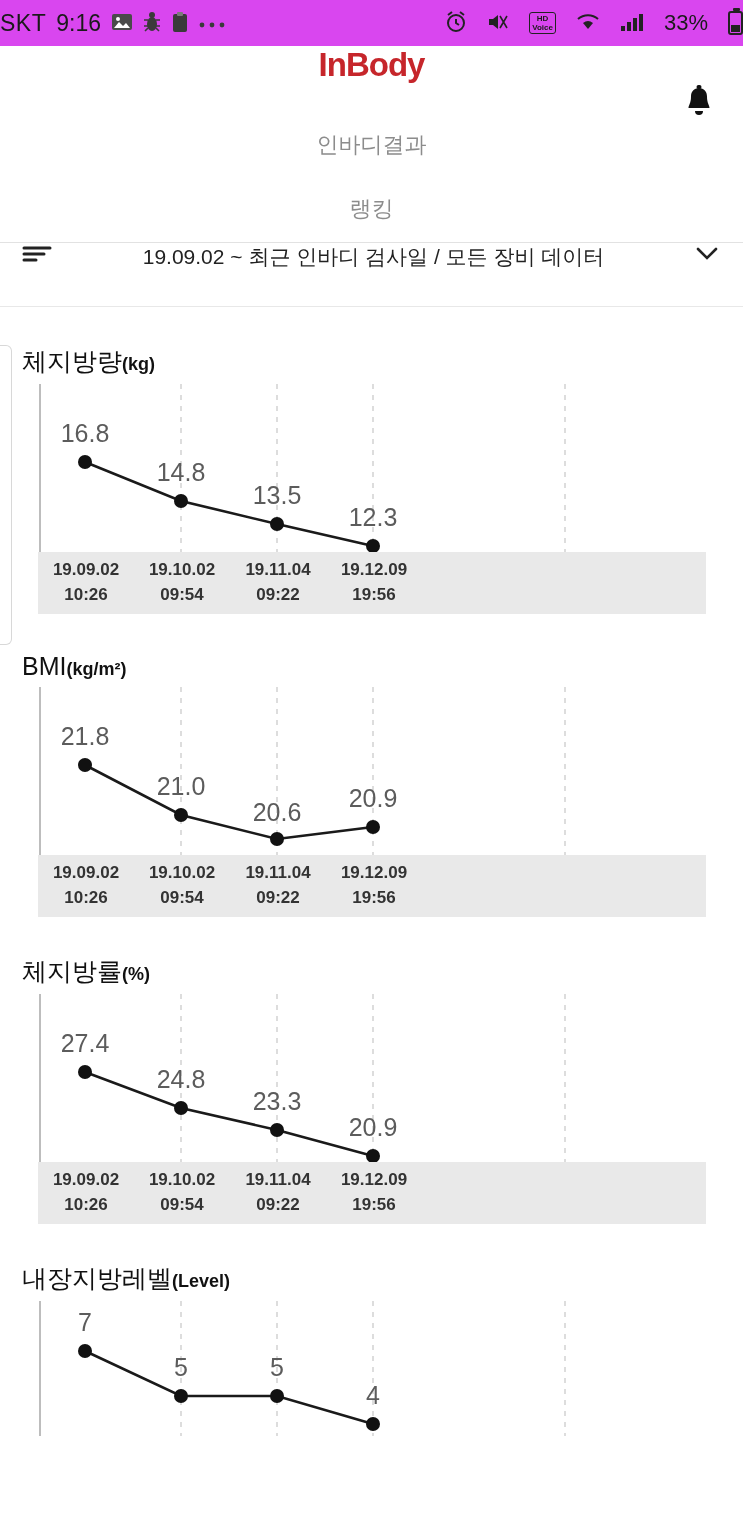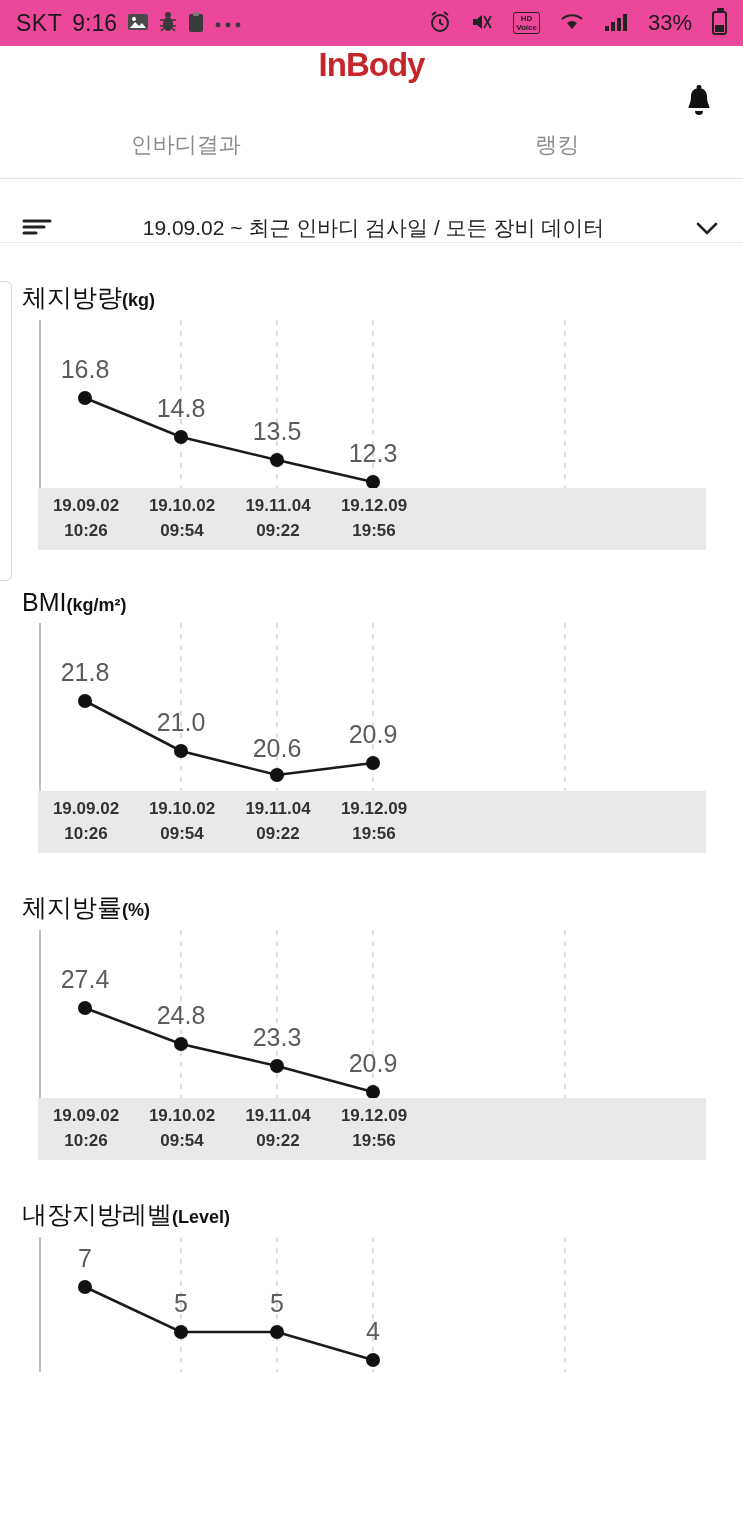--- a/index.html
+++ b/index.html
@@ -9,22 +9,22 @@
     background: #ffffff;
     font-family: "Liberation Sans", sans-serif;
     overflow: hidden;
   }
 
   
   .statusbar {
     height: 46px;
     display: flex;
     align-items: center;
-    padding: 0 16px;
-    background: #ec4899;
+    padding: 0 0;
+    background: #d946ef;
     color: #1a1a1a;
   }
   .sb-left { display: flex; align-items: center; gap: 10px; }
   .sb-carrier { font-size: 23px; letter-spacing: .5px; }
   .sb-time { font-size: 23px; }
   .sb-icon { font-size: 18px; line-height: 1; display: inline-block; }
   .sb-right { margin-left: auto; display: flex; align-items: center; gap: 20px; }
   .sb-batt-txt { font-size: 22px; }
   .hd-badge {
     border: 1.5px solid #222; border-radius: 3px;
@@ -59,20 +59,21 @@
     color: #c6262b;
     letter-spacing: -1px;
   }
   .bell { margin-left: auto; }
 
   
   .tabs {
     display: flex;
     background: #fff;
     border-bottom: 1px solid #e2e2e2;
+    flex-direction: column;
   }
   .tab {
     flex: 1;
     text-align: center;
     font-size: 22px;
     color: #8c8c8c;
     padding: 16px 0 18px;
     position: relative;
   }
   .tab.active { color: #141414; font-weight: bold; }
@@ -81,21 +82,21 @@
     position: absolute;
     left: 0; right: 0; bottom: -1px;
     height: 5px;
     background: #111;
   }
 
   
   .filterbar {
     height: 64px;
     display: flex;
-    align-items: flex-end;
+    align-items: flex-start;
     padding: 0 22px;
     border-bottom: 1px solid #e8e8e8;
     background: #fff;
     gap: 12px;
   }
   .filter-icon { width: 30px; margin-right: 8px; }
   .filter-text {
     flex: 1;
     text-align: center;
     font-size: 21px;

